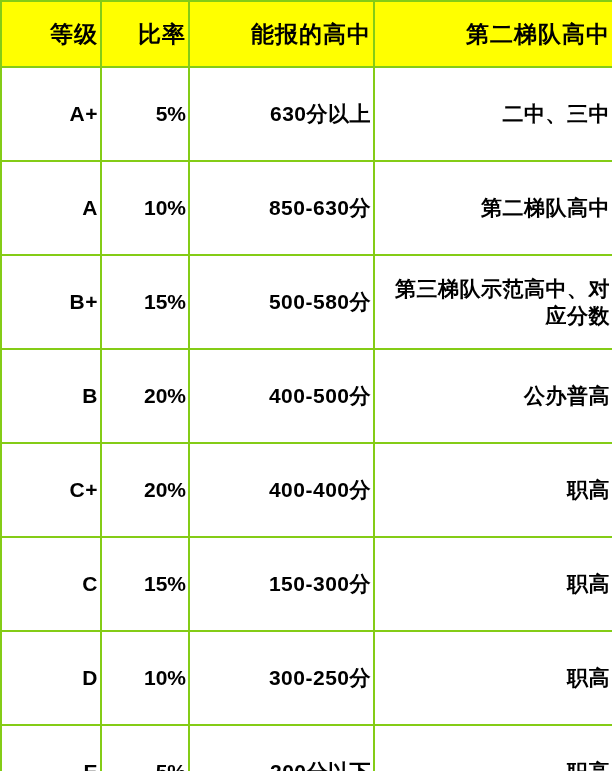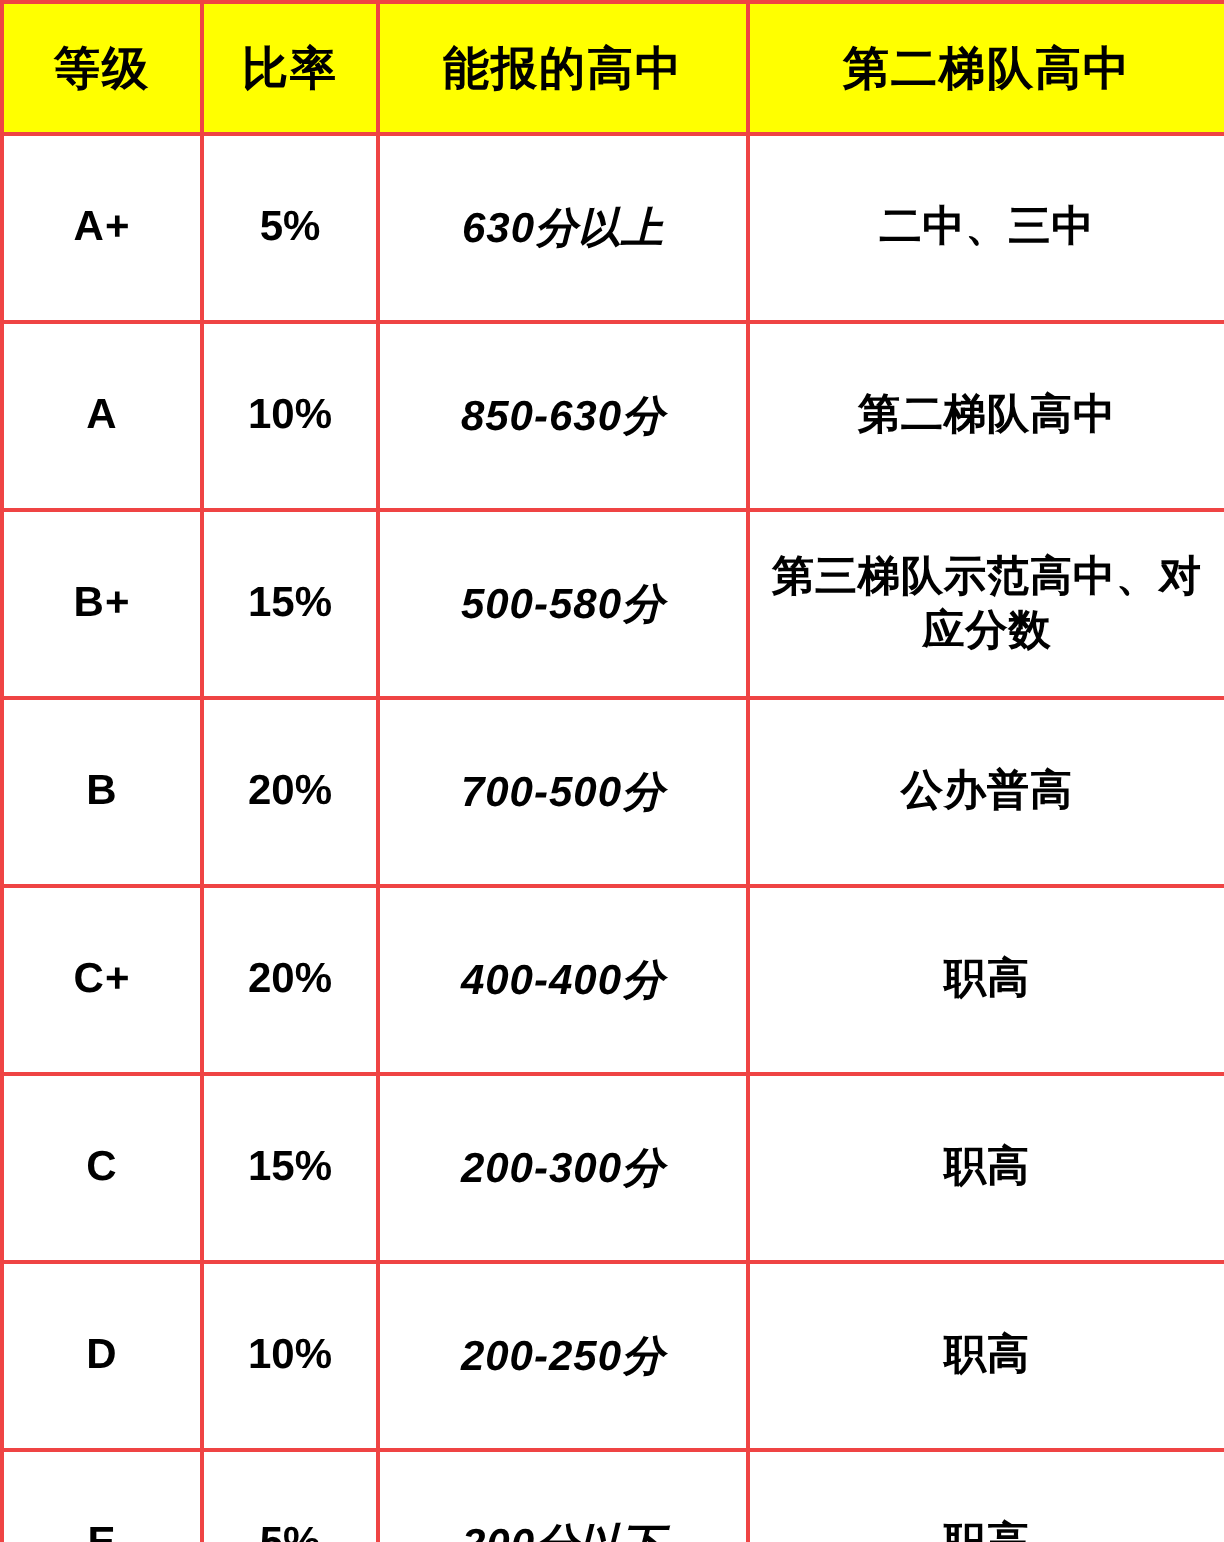--- a/index.html
+++ b/index.html
@@ -18,22 +18,22 @@
     height: 771px;
     box-sizing: border-box;
   }
   table.grade-table {
     border-collapse: collapse;
     width: 612px;
     table-layout: fixed;
   }
   table.grade-table th,
   table.grade-table td {
-    border: 2px solid #ef4444;
-    text-align: center;
+    border: 2px solid #84cc16;
+    text-align: right;
     vertical-align: middle;
     color: #000000;
     padding: 4px 2px;
   }
   table.grade-table thead th {
     background: #ffff00;
     font-size: 23px;
     font-weight: bold;
     height: 56px;
     letter-spacing: 1px;
@@ -45,21 +45,21 @@
     font-weight: bold;
   }
   
   col.c-grade { width: 100px; }
   col.c-ratio { width: 88px; }
   col.c-score { width: 185px; }
   col.c-school { width: 239px; }
 
   td.grade-cell { font-size: 20px; font-weight: bold; letter-spacing: 0.5px; }
   td.ratio-cell { font-size: 20px; font-weight: bold; }
-  td.score-cell { font-size: 22px; font-weight: bold; letter-spacing: 0.5px; font-style: italic; }
+  td.score-cell { font-size: 22px; font-weight: bold; letter-spacing: 0.5px; }
   td.school-cell { font-size: 22px; font-weight: bold; line-height: 1.3; letter-spacing: 0.5px; }
 </style>
 </head>
 <body>
 
 <div class="table-wrap">
   <table class="grade-table">
     <colgroup>
       <col class="c-grade">
       <col class="c-ratio">
@@ -89,39 +89,39 @@
       </tr>
       <tr>
         <td class="grade-cell">B+</td>
         <td class="ratio-cell">15%</td>
         <td class="score-cell">500-580分</td>
         <td class="school-cell">第三梯队示范高中、对应分数</td>
       </tr>
       <tr>
         <td class="grade-cell">B</td>
         <td class="ratio-cell">20%</td>
-        <td class="score-cell">700-500分</td>
+        <td class="score-cell">400-500分</td>
         <td class="school-cell">公办普高</td>
       </tr>
       <tr>
         <td class="grade-cell">C+</td>
         <td class="ratio-cell">20%</td>
         <td class="score-cell">400-400分</td>
         <td class="school-cell">职高</td>
       </tr>
       <tr>
         <td class="grade-cell">C</td>
         <td class="ratio-cell">15%</td>
-        <td class="score-cell">200-300分</td>
+        <td class="score-cell">150-300分</td>
         <td class="school-cell">职高</td>
       </tr>
       <tr>
         <td class="grade-cell">D</td>
         <td class="ratio-cell">10%</td>
-        <td class="score-cell">200-250分</td>
+        <td class="score-cell">300-250分</td>
         <td class="school-cell">职高</td>
       </tr>
       <tr>
         <td class="grade-cell">E</td>
         <td class="ratio-cell">5%</td>
         <td class="score-cell">200分以下</td>
         <td class="school-cell">职高</td>
       </tr>
     </tbody>
   </table>

